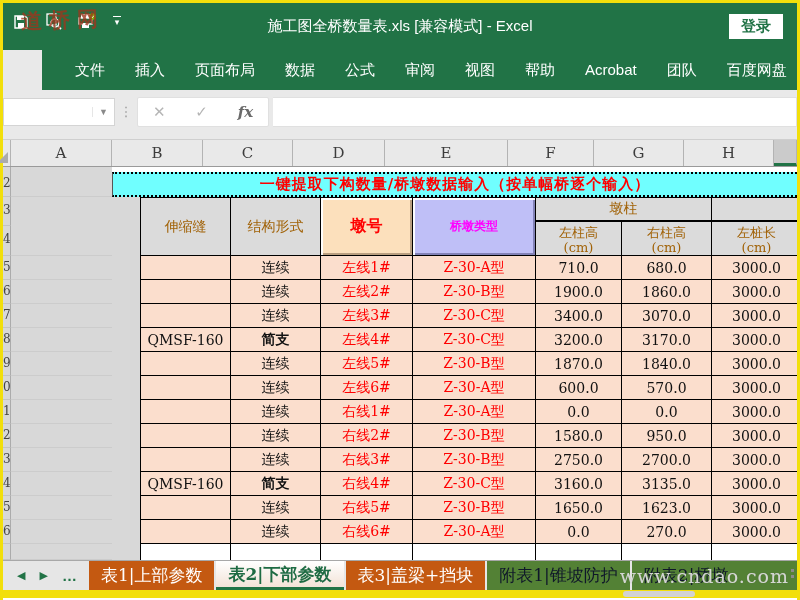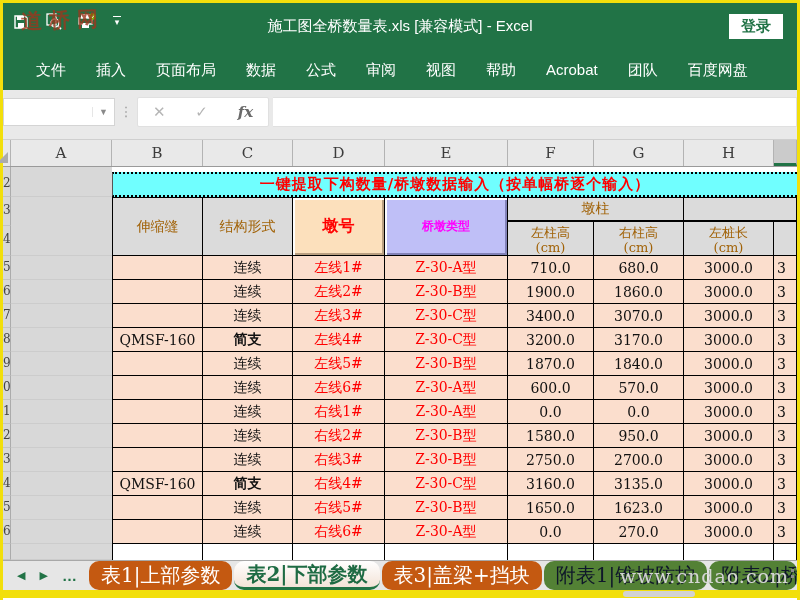--- a/index.html
+++ b/index.html
@@ -20,21 +20,21 @@
   .qat{ position:absolute; left:10px; top:10px; display:flex; align-items:center; gap:16px; }
   .qat svg{ display:block; }
   .qat-drop{ color:#fff; font-size:9px; line-height:9px; text-align:center; }
   .qat-drop .bar{ display:block; width:8px; height:1px; background:#fff; margin:0 auto 1px; }
   .tb-title{ position:absolute; left:0; right:0; top:14px; text-align:center; color:#fff; font-size:15px; }
   .login-btn{ position:absolute; right:14px; top:11px; background:#fff; color:var(--excel-green,#217346);
     font-size:15px; font-weight:bold; padding:3px 12px; border:none; cursor:pointer; }
 
   
   .ribbon{ height:40px; background:var(--excel-green,#217346); display:flex; 
-    padding-left:18px; flex:0 0 auto; }
+    padding-left:18px; flex:0 0 auto;margin-left:39px; }
   .ribbon .rtab{ color:#fff; font-size:15px; padding:0 15px; line-height:40px; white-space:nowrap; cursor:pointer; }
 
   
   .fbar{ height:50px; background:#E9E9E9; display:flex; align-items:center; padding:0 0 6px 0; flex:0 0 auto;
     border-bottom:1px solid #CFCFCF; }
   .namebox{ width:112px; height:28px; background:#fff; border:1px solid #D4D4D4; display:flex; align-items:center; }
   .namebox input{ flex:1; border:none; outline:none; width:70px; font-size:13px; padding-left:6px; background:transparent; }
   .namebox .nb-drop{ width:22px; text-align:center; color:#8a8a8a; font-size:9px; border-left:1px solid #E6E6E6; }
   .fdots{ width:22px; text-align:center; color:#9a9a9a; font-size:13px; letter-spacing:0; }
   .fbtns{ width:132px; height:30px; background:#fff; border:1px solid #E0E0E0; border-radius:2px;
@@ -67,21 +67,21 @@
 
   
   .grid{ height:393px; flex:0 0 auto; display:flex; flex-direction:column; background:#D8D8D8;
     font-family:"DejaVu Serif", serif; overflow:hidden; }
   .grow{ display:flex; }
   .rn-cell{ background:#D8D8D8; border-right:1px solid #ABABAB; border-bottom:1px solid #C3C3C3;
     font-size:12px; color:#444; overflow:hidden; text-align:right; line-height:22px; cursor:pointer; }
   .acell{ background:#D8D8D8; border-bottom:1px solid #CCCCCC; cursor:pointer; }
   .tcell{ border-right:1px solid #000; border-bottom:1px solid #000; background:var(--data-peach,#FBDECD);
     display:flex; align-items:center; justify-content:center; font-size:14px; color:#111; overflow:hidden; cursor:pointer; }
-  .first{ border-left:1px solid #000; }
+  .first{ border-left:1px solid #000;margin-left:28px; }
   .row-thin{ height:5px; }
   .row-thin .white{ background:#fff; border:none; }
   .row-thin .rn-cell,.row-thin .acell{ border-bottom:none; }
 
   .row-banner{ height:25px; }
   .banner-cell{ width:685px; flex:0 0 685px; background:var(--banner-cyan,#70FFFF);
     border-top:2px dotted #000; border-bottom:2px dotted #000; border-left:1px solid #555;
     display:flex; align-items:center; justify-content:center;
     color:var(--red-text,#FF0000); font-weight:bold; font-size:15px; letter-spacing:1px; cursor:pointer; }
 
@@ -109,22 +109,22 @@
   .row-part{ flex:1; }
   .row-part .tcell{ background:#fff; border-bottom:none; }
 
   
   .tabbar{ height:30px; background:#E6E6E6; border-top:1px solid #A8A8A8; display:flex; align-items:stretch;
     flex:0 0 auto; position:relative; font-family:"DejaVu Serif", serif; }
   .nav{ display:flex; align-items:center; gap:14px; padding:0 12px 0 14px; }
   .nav .arr{ color:var(--excel-green,#217346); font-size:11px; cursor:pointer; background:none; border:none; }
   .nav .more{ color:var(--excel-green,#217346); font-size:15px; font-weight:bold; cursor:pointer; background:none; border:none; }
   .tabs-host{ display:flex; flex:1; min-width:0; }
-  .stab{ display:flex; align-items:center; padding:0 12px; font-size:20px; margin-right:2px;
-    white-space:nowrap; cursor:pointer;border-radius:10px; }
+  .stab{ display:flex; align-items:center; padding:0 12px; font-size:17px; margin-right:2px;
+    white-space:nowrap; cursor:pointer; }
   .stab.orange{ background:var(--tab-orange,#C45911); color:#fff; }
   .stab.green{ background:var(--tab-green,#538135); color:#0f172a; }
   .stab.active{ background:linear-gradient(#FFFFFF,#F3E3D7); color:#1E6B43; font-weight:bold;
     border-bottom:3px solid var(--excel-green,#217346); }
   .stab.last{ flex:1 1 auto; overflow:hidden; margin-right:0; }
   .tab-dots{ position:absolute; right:3px; top:8px; width:3px; }
   .tab-dots i{ display:block; width:3px; height:3px; background:#8a8a8a; margin-bottom:3px; }
 
   
   .bottomstrip{ height:10px; background:var(--yellow-border,#F2DF0B); flex:0 0 auto; position:relative; }

